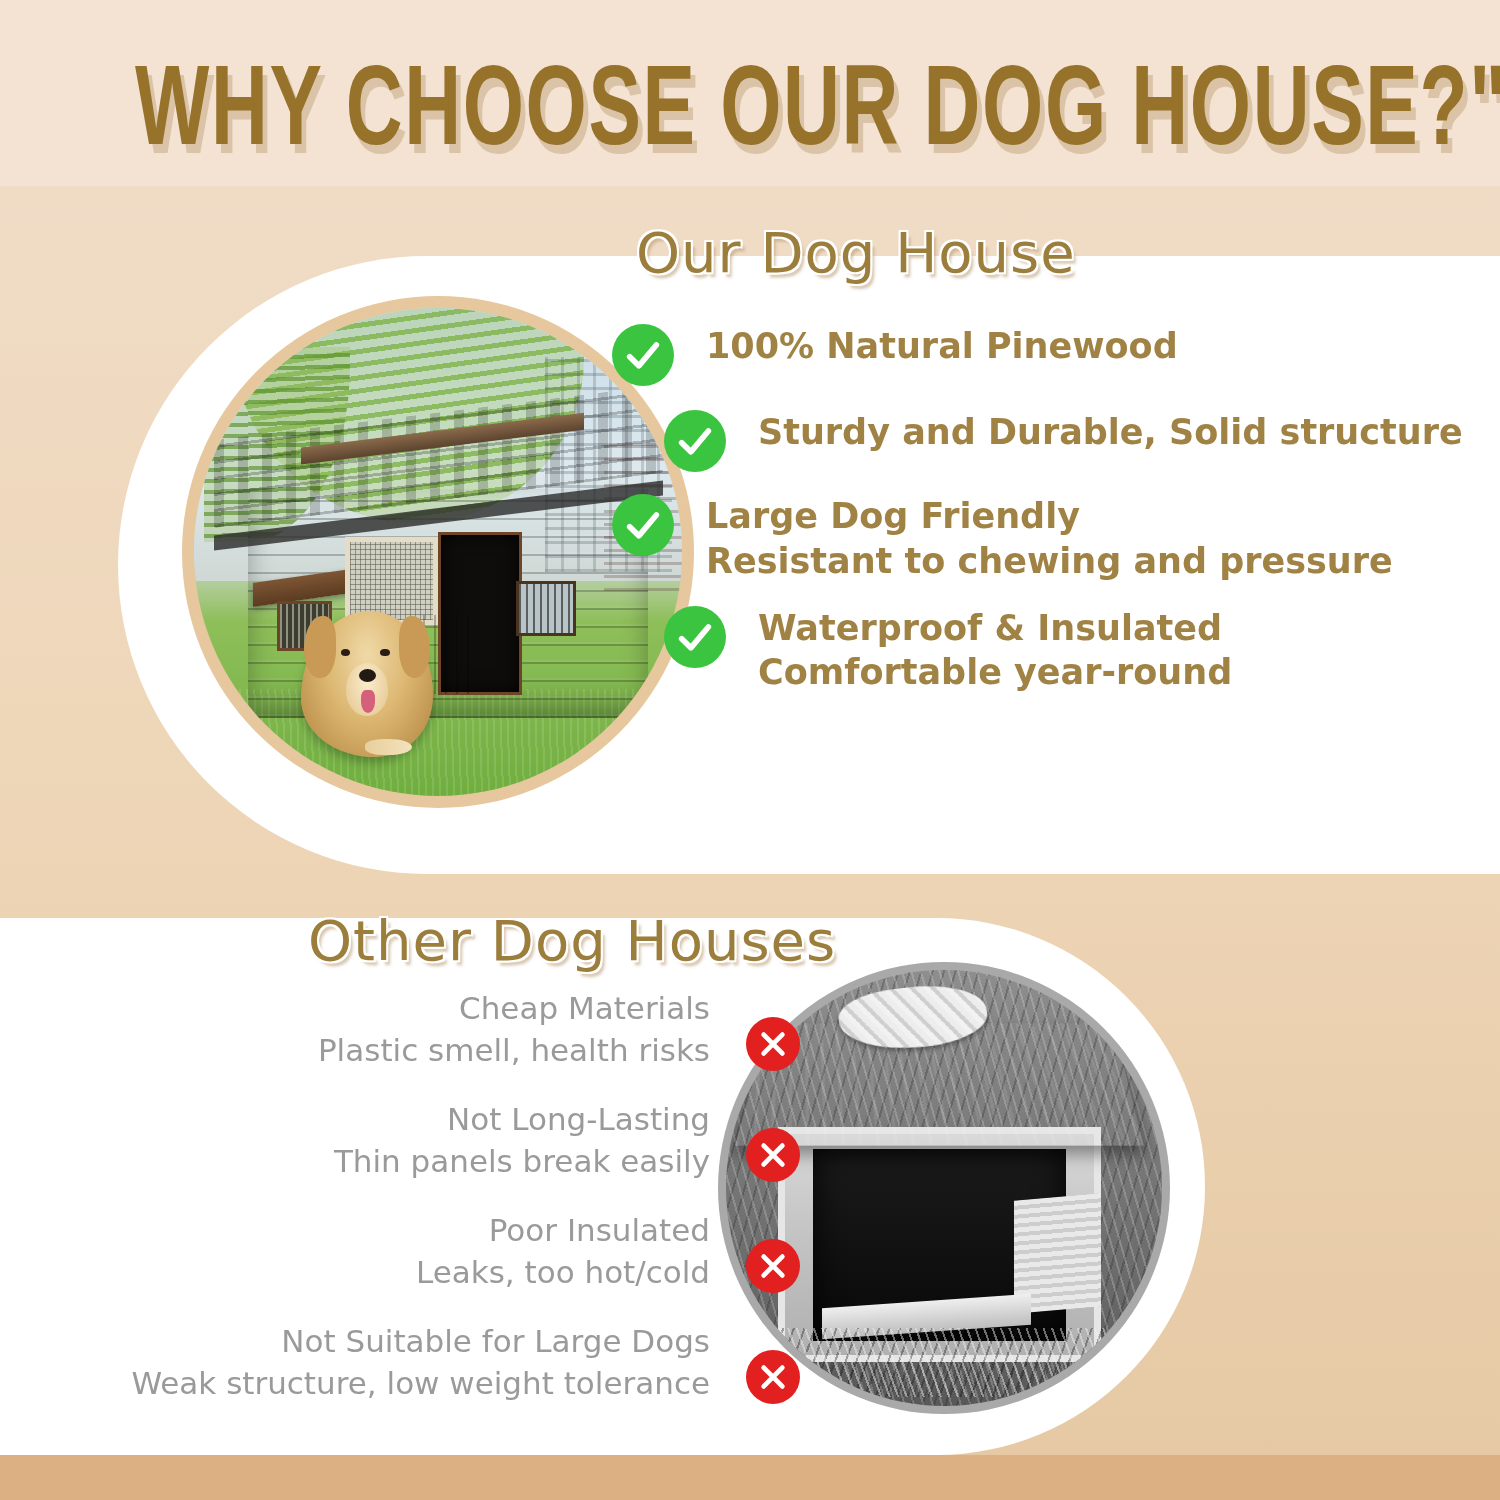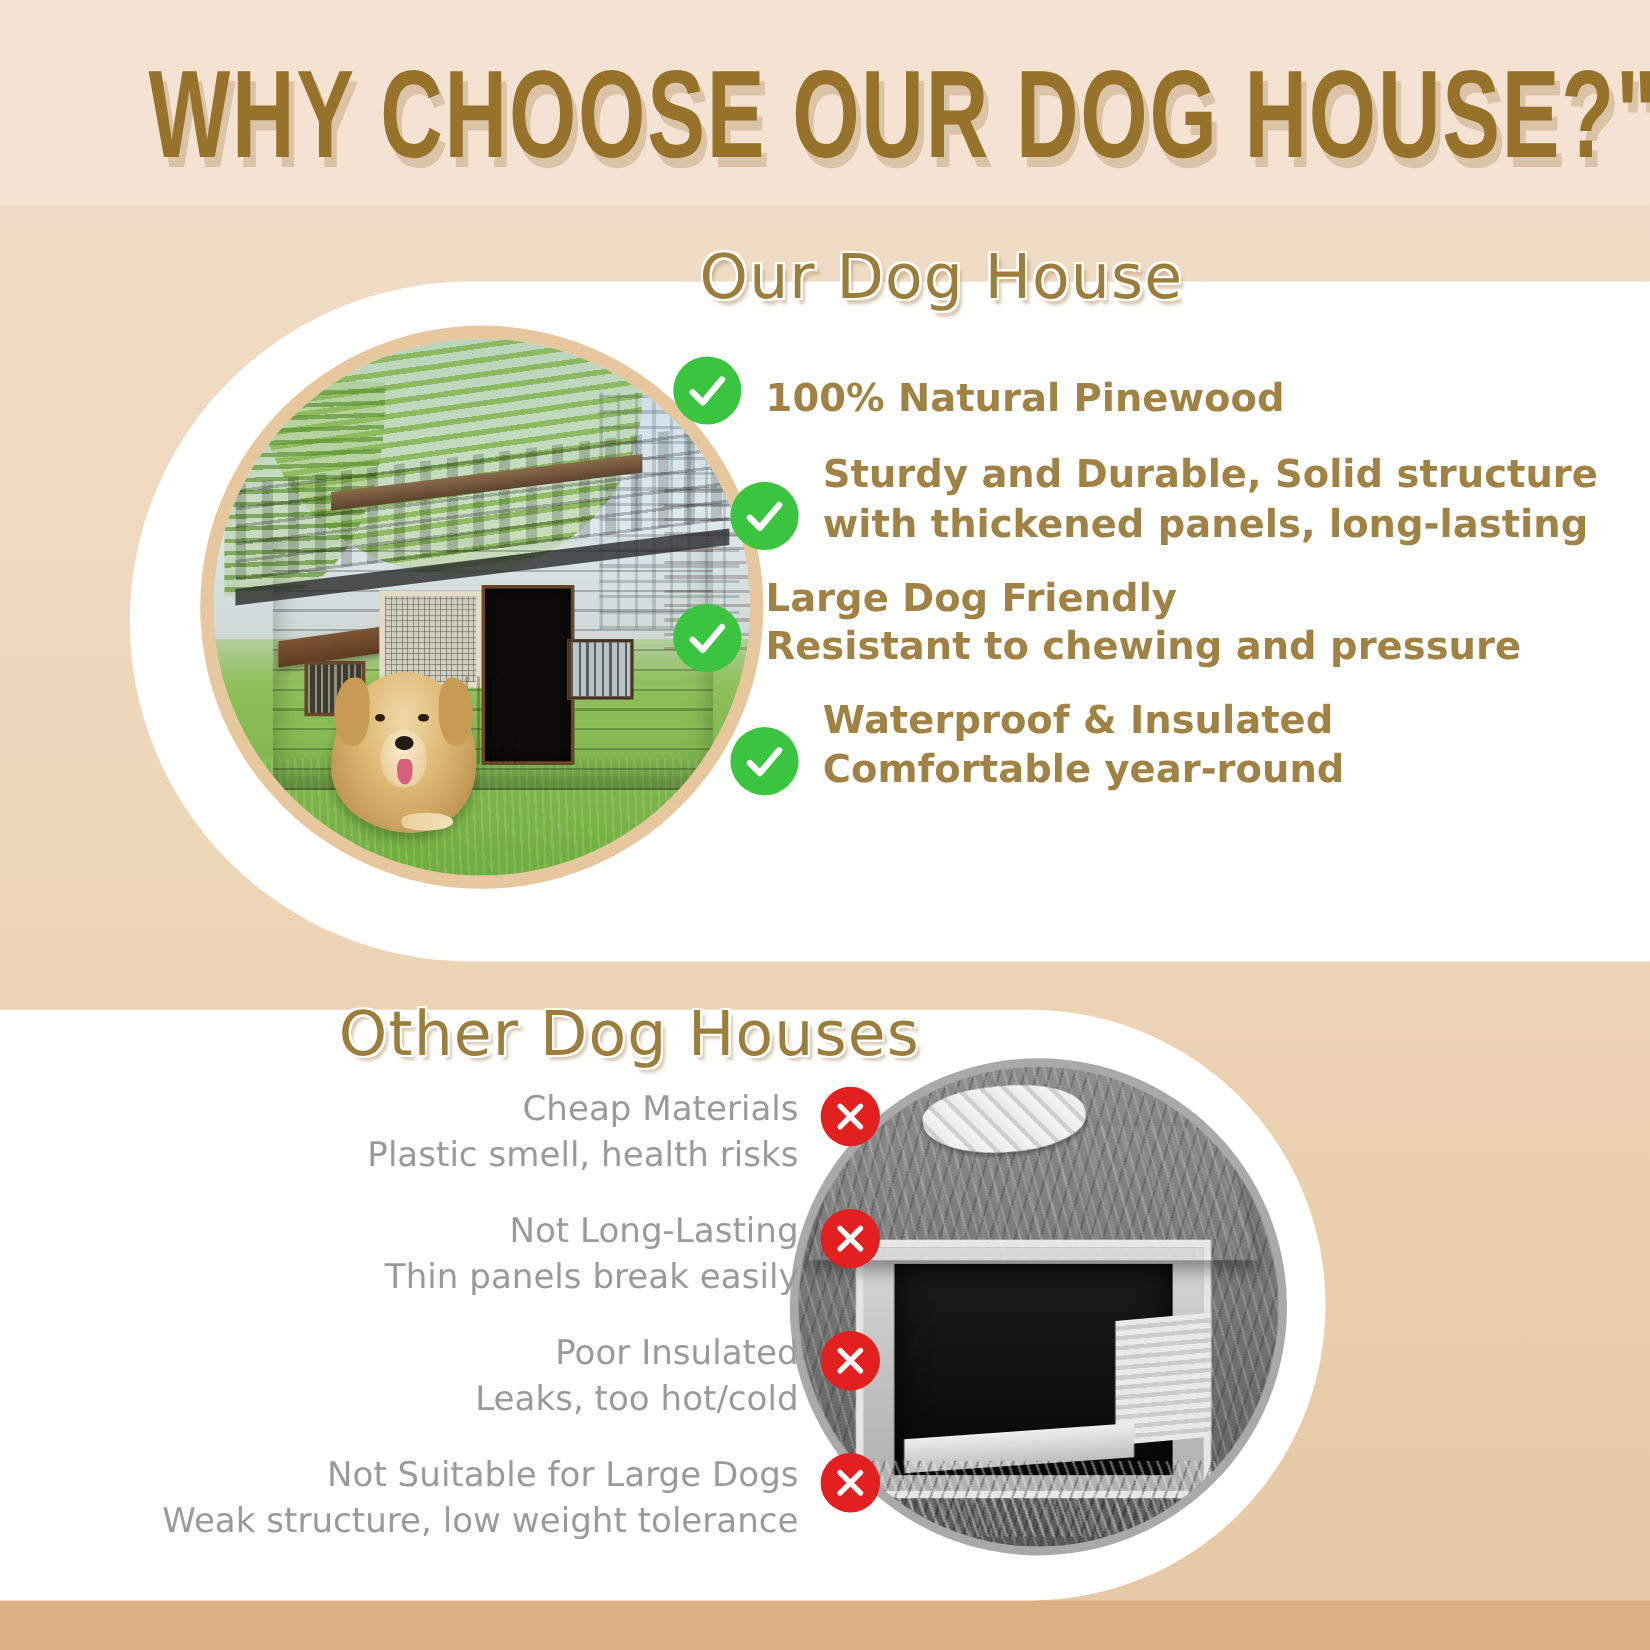--- a/index.html
+++ b/index.html
@@ -236,22 +236,22 @@
                               repeating-linear-gradient(110deg, rgba(20,20,20,.35) 0 2px, transparent 2px 10px); }
 
   
   .pros {
     position: absolute;
     left: 612px; top: 324px;
     width: 840px;
   }
   .pro-row {
     display: flex;
-    align-items: flex-end;
-    gap: 22px;
+    align-items: flex-start;
+    gap: 32px;
     margin-bottom: 22px;
   }
   .pro-row.r1 { margin-left: 0px;  margin-bottom: 24px; }
   .pro-row.r2 { margin-left: 52px; }
   .pro-row.r3 { margin-left: 52px; margin-bottom: 28px; }
   .pro-row.r4 { margin-left: 0px; }
 
   .check-icon {
     flex: 0 0 auto;
     width: 62px; height: 62px;
@@ -273,23 +273,23 @@
   }
 
   
   .cons {
     position: absolute;
     left: 120px; top: 988px;
     width: 680px;
   }
   .con-row {
     display: flex;
-    align-items: flex-start;
+    align-items: flex-end;
     justify-content: flex-end;
-    gap: 20px;
+    gap: 36px;
     margin-bottom: 28px;
   }
   .con-text {
     color: #9A9A9A;
     font-family: "DejaVu Sans", sans-serif;
     font-size: 31px;
     font-weight: normal;
     line-height: 1.34;
     text-align: right;
     white-space: nowrap;
@@ -368,21 +368,20 @@
     </div>
 
     <div class="pro-row r2">
       <span class="check-icon">
         <svg viewBox="0 0 24 24" fill="none" stroke="#FFFFFF" stroke-width="3.4" stroke-linecap="round" stroke-linejoin="round">
             <polyline points="4 13 9.5 18.5 20 6"></polyline>
           </svg>
       </span>
       <span class="pro-text">
         <span>Sturdy and Durable,  Solid structure</span><br>
-        <span>with thickened panels, long-lasting</span>
       </span>
     </div>
 
     <div class="pro-row r4">
       <span class="check-icon">
         <svg viewBox="0 0 24 24" fill="none" stroke="#FFFFFF" stroke-width="3.4" stroke-linecap="round" stroke-linejoin="round">
             <polyline points="4 13 9.5 18.5 20 6"></polyline>
           </svg>
       </span>
       <span class="pro-text">

